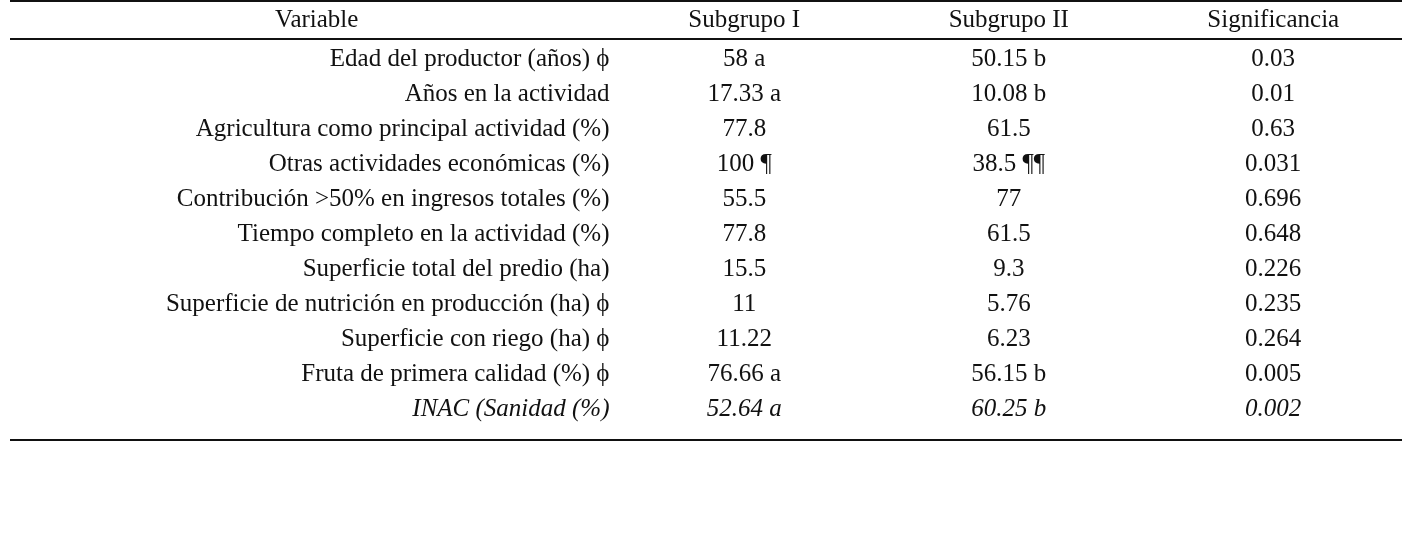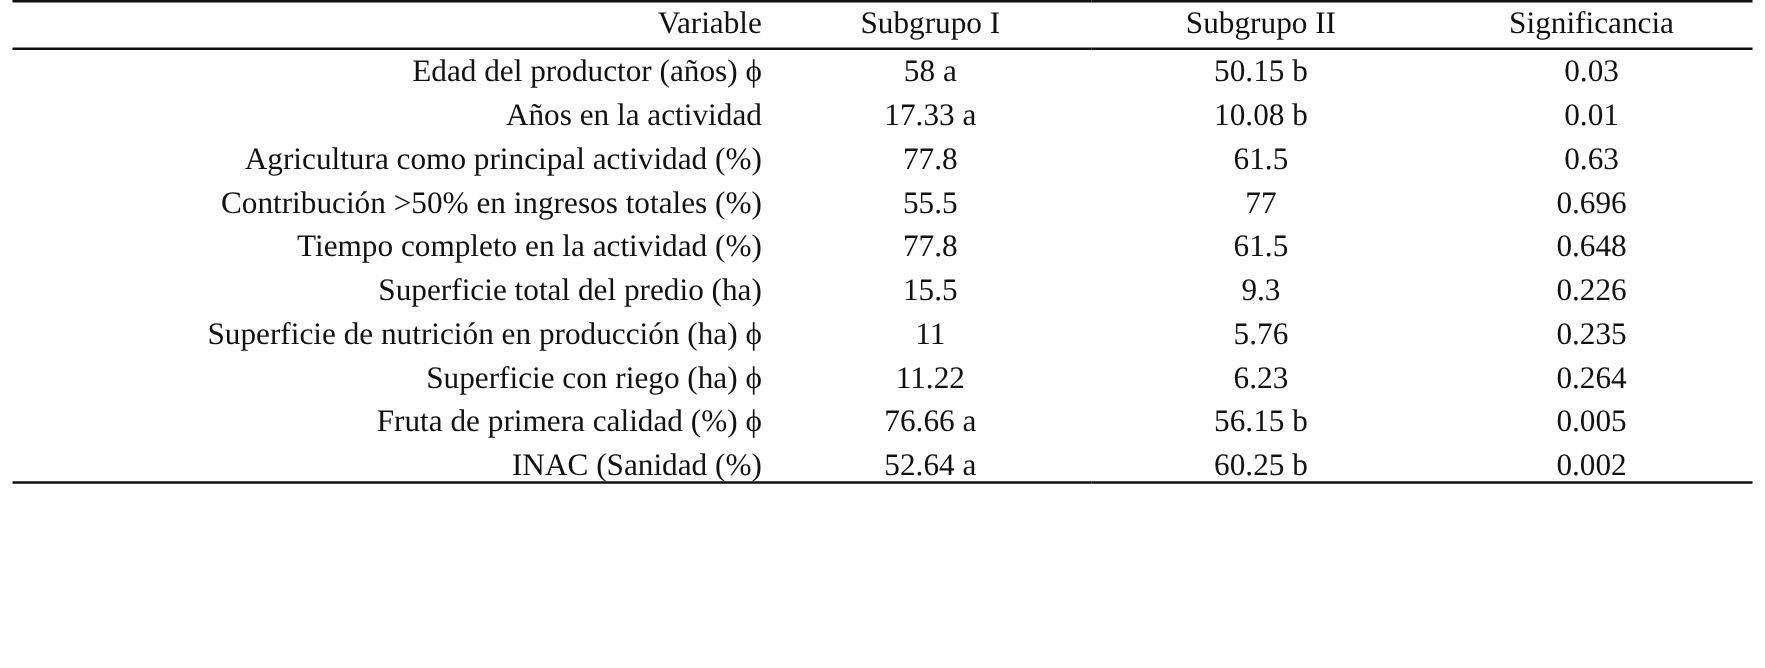--- a/index.html
+++ b/index.html
@@ -26,42 +26,43 @@
     line-height: 1.0;
   }
   table.data-table thead th {
     font-weight: normal;
     padding: 4px 6px 7px 6px;
     border-top: 2.5px solid #111111;
     border-bottom: 2px solid #111111;
     white-space: nowrap;
   }
   table.data-table thead th.col-variable {
-    text-align: right;
+    text-align: center;
     padding-left: 14px;
   }
   table.data-table thead th.col-num {
     text-align: center;
   }
   table.data-table tbody td {
     padding: 5px 6px 5px 6px;
     border: none;
   }
   table.data-table tbody td.col-variable {
     text-align: right;
     padding-left: 14px;
     white-space: nowrap;
   }
   table.data-table tbody td.col-num {
     text-align: center;
     white-space: nowrap;
   }
   table.data-table tbody tr:last-child td {
     border-bottom: 2.5px solid #111111;
-    padding-bottom: 0;
+    padding-bottom: 19px;
+    font-style: italic;
   }
   
   col.c0 { width: 43.5%; }
   col.c1 { width: 18.5%; }
   col.c2 { width: 19.5%; }
   col.c3 { width: 18.5%; }
 </style>
 </head>
 <body>
 
@@ -92,20 +93,26 @@
         <td class="col-variable">Años en la actividad</td>
         <td class="col-num">17.33 a</td>
         <td class="col-num">10.08 b</td>
         <td class="col-num">0.01</td>
       </tr>
       <tr>
         <td class="col-variable">Agricultura como principal actividad (%)</td>
         <td class="col-num">77.8</td>
         <td class="col-num">61.5</td>
         <td class="col-num">0.63</td>
+      </tr>
+      <tr>
+        <td class="col-variable">Otras actividades económicas (%)</td>
+        <td class="col-num">100 ¶</td>
+        <td class="col-num">38.5 ¶¶</td>
+        <td class="col-num">0.031</td>
       </tr>
       <tr>
         <td class="col-variable">Contribución &gt;50% en ingresos totales (%)</td>
         <td class="col-num">55.5</td>
         <td class="col-num">77</td>
         <td class="col-num">0.696</td>
       </tr>
       <tr>
         <td class="col-variable">Tiempo completo en la actividad (%)</td>
         <td class="col-num">77.8</td>

